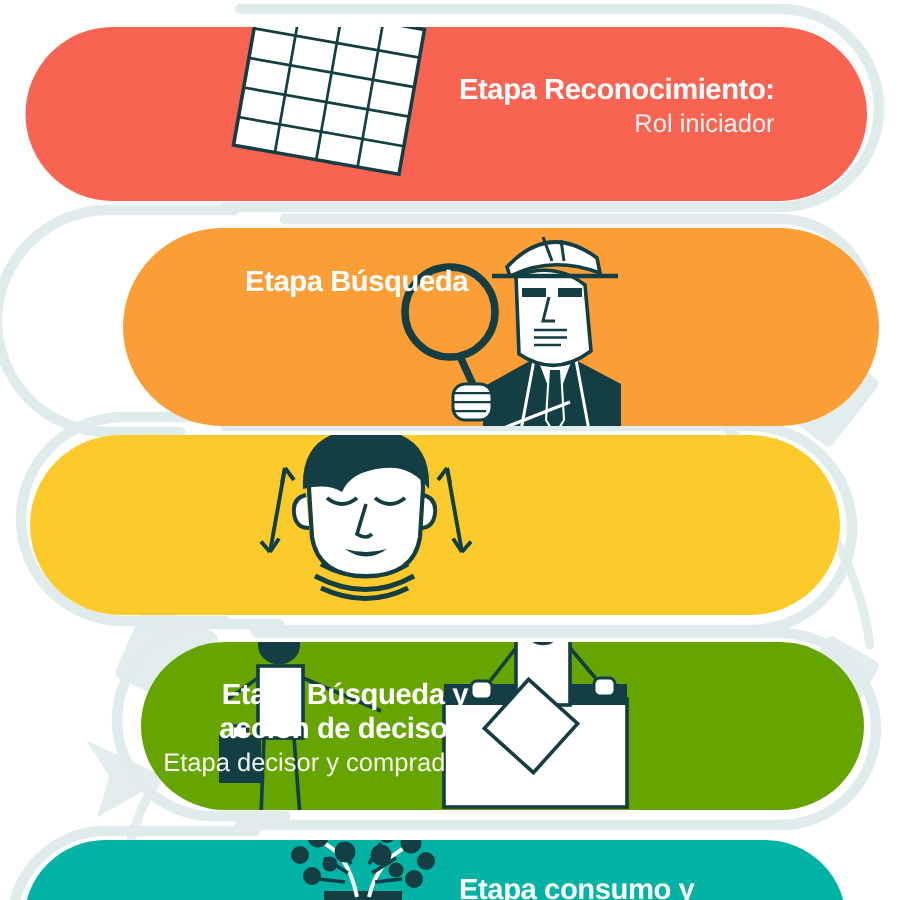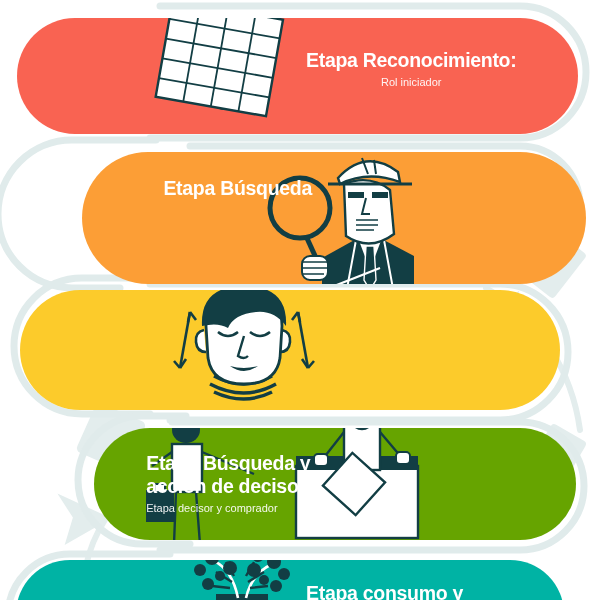--- a/index.html
+++ b/index.html
@@ -6,23 +6,23 @@
   body{
     width:600px;height:600px;overflow:hidden;
     background:#ffffff;
     font-family:"Liberation Sans",sans-serif;
     position:relative;
   }
   #stage{position:absolute;inset:0;width:600px;height:600px;}
   svg#scene{position:absolute;left:0;top:0;width:600px;height:600px;display:block;}
   .txtblock{position:absolute;color:#fff;}
   .t-line{font-weight:bold;font-size:19.5px;line-height:23px;white-space:nowrap;letter-spacing:-.3px;}
-  .t-role{font-size:11px;line-height:17px;white-space:nowrap;opacity:.93;margin-top:2px;}
-  .align-right{text-align:left;}
-  .align-left{text-align:center;}
+  .t-role{font-size:17px;line-height:17px;white-space:nowrap;opacity:.93;margin-top:2px;}
+  .align-right{text-align:right;}
+  .align-left{text-align:right;}
 </style>
 </head>
 <body>
 
 <div id="stage">
 
   <svg id="scene" viewBox="0 0 600 600">
     <defs>
       <clipPath id="clipAll">
           <rect x="0" y="0" width="600" height="600"></rect>

